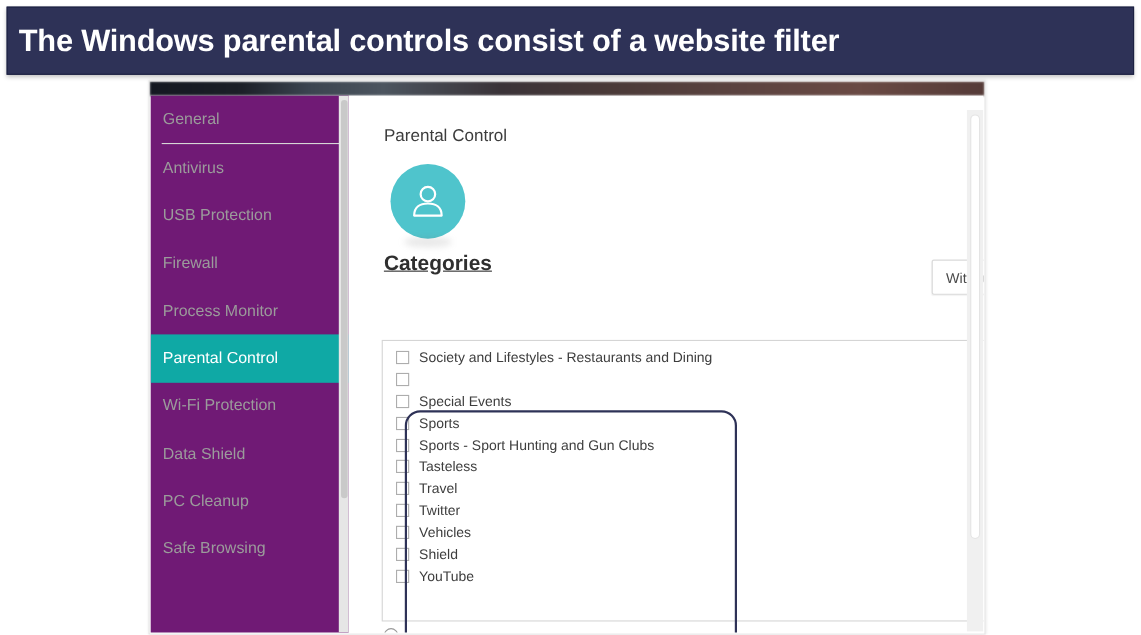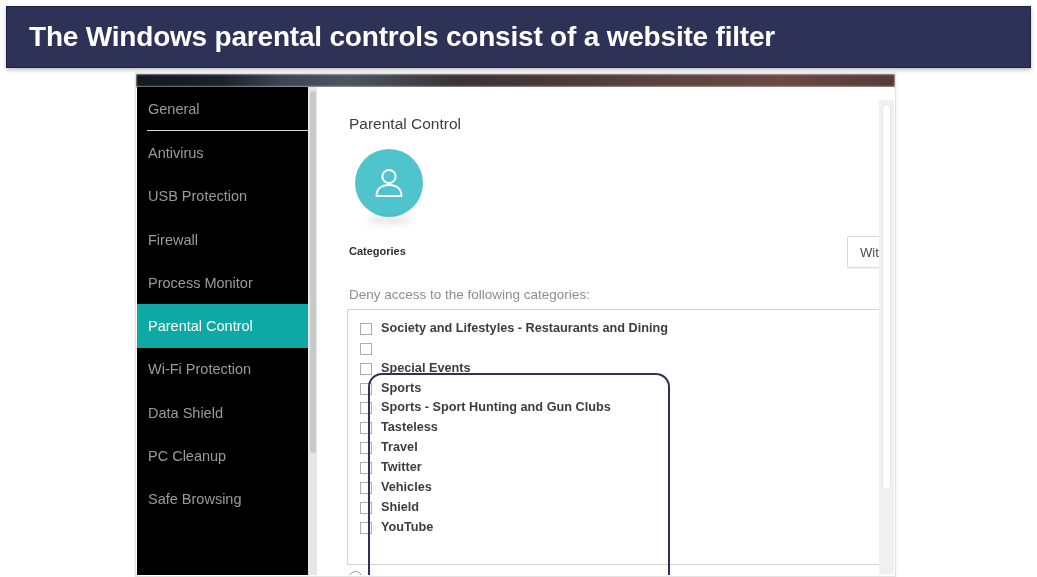--- a/index.html
+++ b/index.html
@@ -28,21 +28,21 @@
     box-sizing: border-box;
     display: flex;
     align-items: center;
     box-shadow: 0 2px 4px rgba(0,0,0,0.25);
   }
   #banner-text {
     color: #ffffff;
     font-size: 28px;
     font-weight: bold;
     letter-spacing: -0.2px;
-    padding-left: 22px;
+    padding-left: 10px;
     white-space: nowrap;
   }
 
   
   #app-window {
     position: absolute;
     left: 135px;
     top: 73px;
     width: 761px;
     height: 504px;
@@ -65,21 +65,21 @@
     filter: blur(1px);
   }
 
   
   #sidebar {
     position: absolute;
     left: 1px;
     top: 13px;
     width: 180px;
     bottom: 1px;
-    background: #000000;
+    background: #701a75;
     overflow: hidden;
   }
   .side-item {
     height: 43.3px;
     display: flex;
     align-items: center;
     padding-left: 11px;
     font-size: 14.5px;
     color: #9b9b9b;
     box-sizing: border-box;
@@ -156,24 +156,25 @@
     width: 44px;
     height: 10px;
     border-radius: 50%;
     background: rgba(120,120,120,0.16);
     filter: blur(3px);
   }
 
   #categories-label {
     position: absolute;
     left: 32px;
-    top: 158px;
-    font-size: 11px;
+    top: 142px;
+    font-size: 19px;
     font-weight: bold;
     color: #2f2f2f;
+    text-decoration: underline;
   }
 
   
   #filter-select {
     position: absolute;
     left: 530px;
     top: 149px;
     width: 150px;
     height: 32px;
     background: #ffffff;
@@ -212,23 +213,22 @@
   }
   #cat-list {
     position: absolute;
     left: 0; top: 5px;
     right: 16px;
     bottom: 0;
   }
   .cat-row {
     height: 19.9px;
     display: flex;
-    align-items: flex-end;
+    align-items: center;
     padding-left: 12px;
-    font-weight: bold;
   }
   .cat-check {
     width: 12px;
     height: 12px;
     border: 1px solid #adadad;
     background: #ffffff;
     box-sizing: border-box;
     margin-right: 9px;
     flex: none;
   }
@@ -358,21 +358,20 @@
       </div>
     </div>
 
     <div id="categories-label">Categories</div>
 
     <div id="filter-select">
       <span id="filter-value">Without filter</span>
 
     </div>
 
-    <div id="deny-label">Deny access to the following categories:</div>
 
     <div id="cat-box">
       <div id="cat-list">
           <div class="cat-row">
             <span class="cat-check"></span>
             <span class="cat-text">Society and Lifestyles - Restaurants and Dining</span>
           </div>
           <div class="cat-row">
             <span class="cat-check"></span>
           </div>

